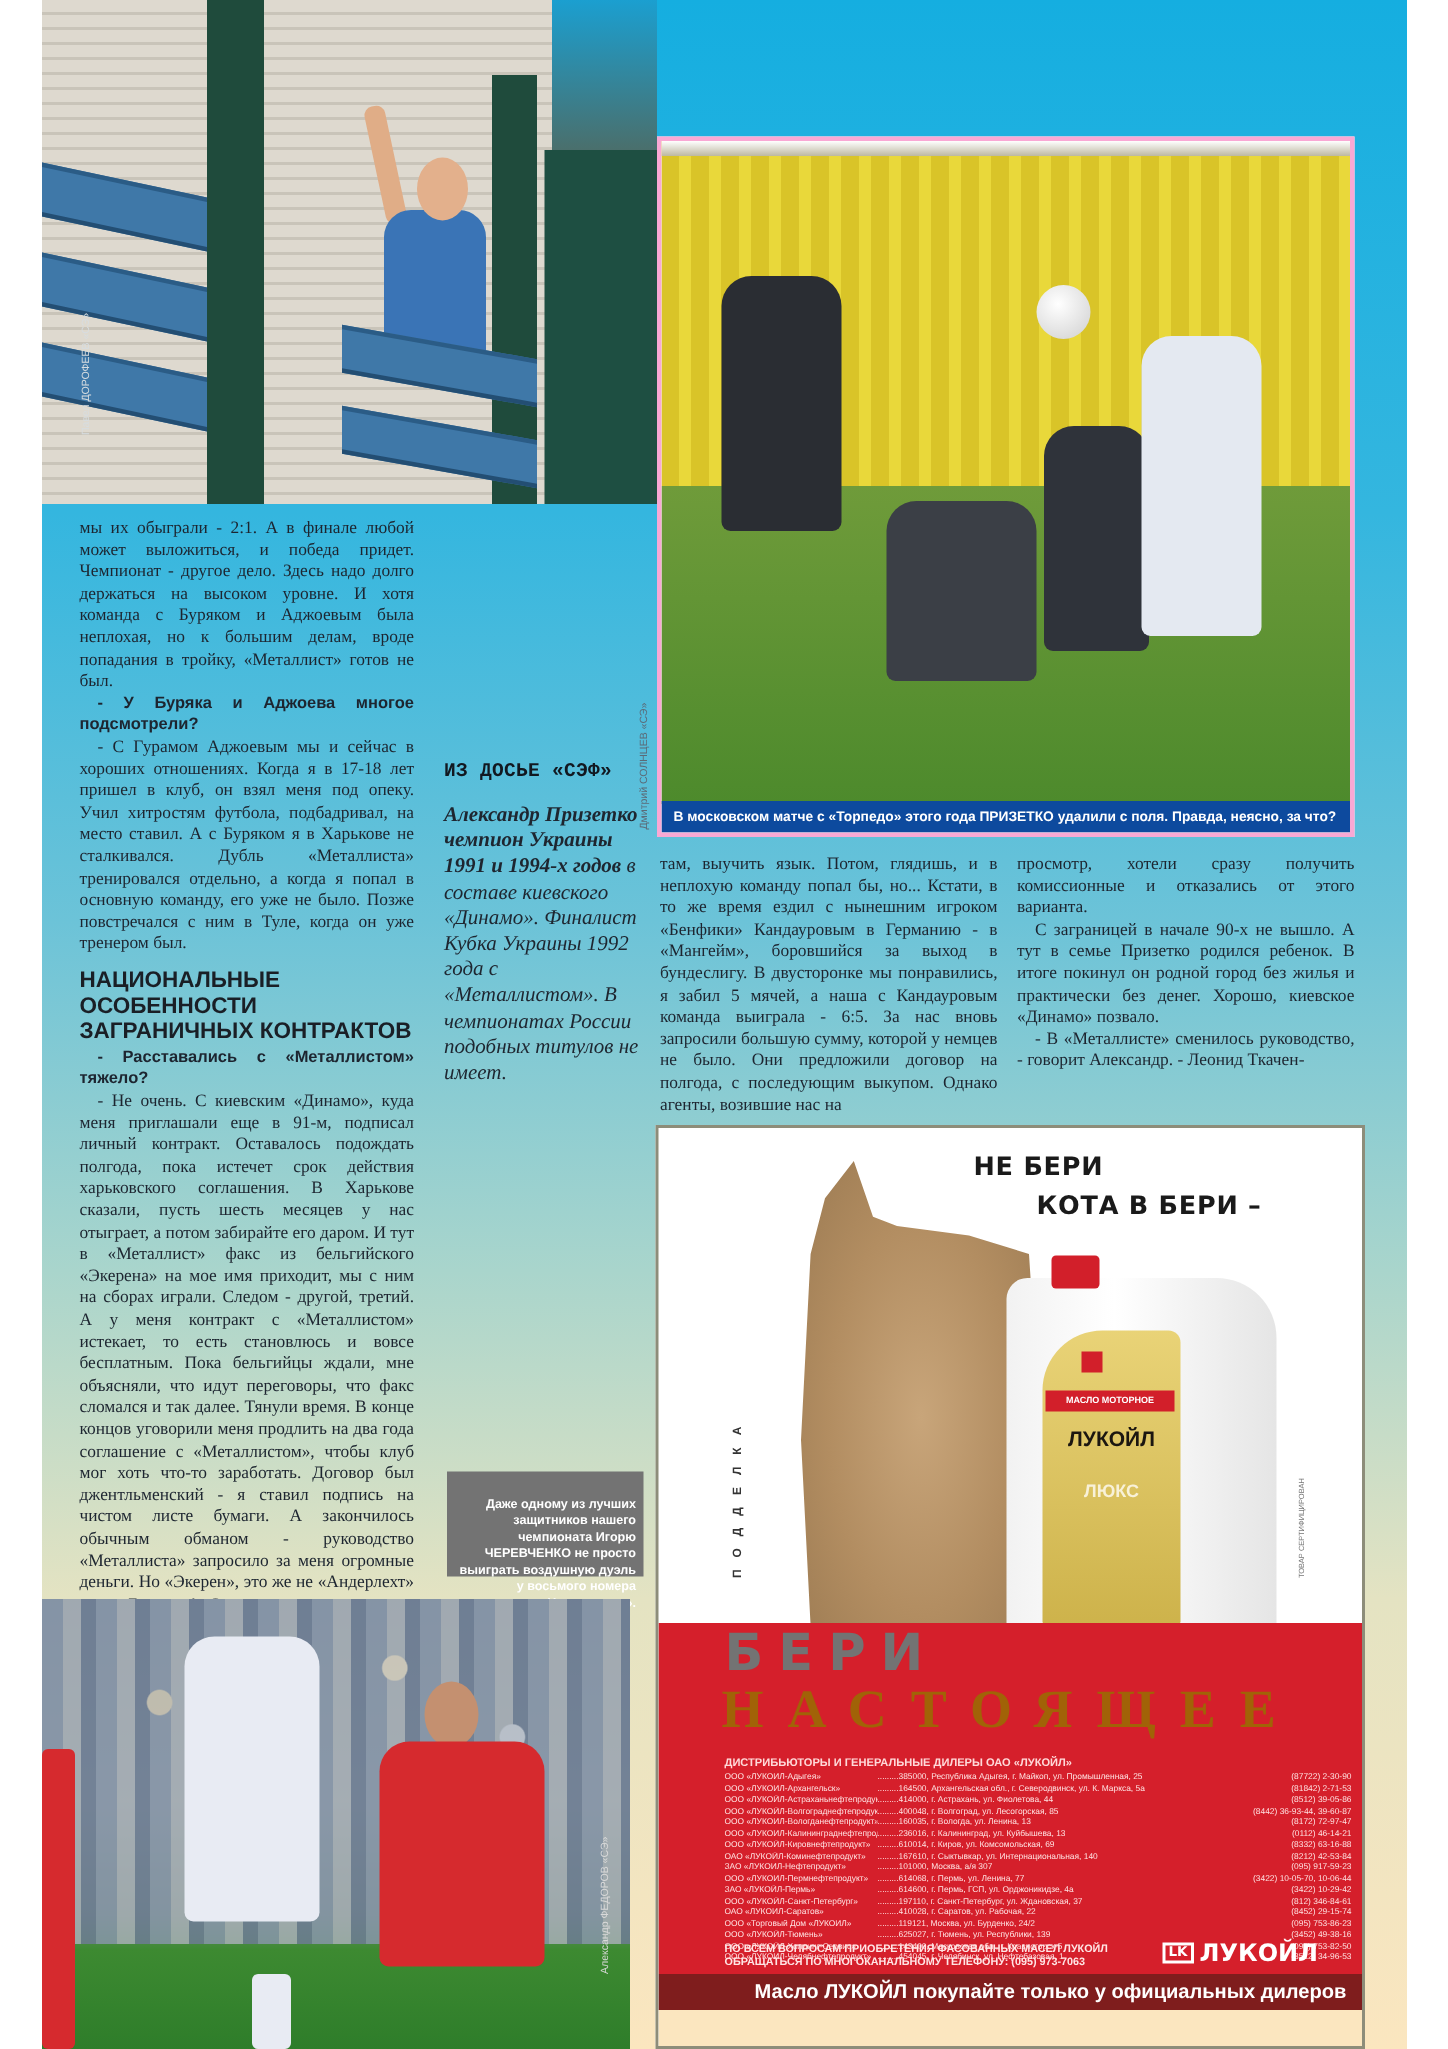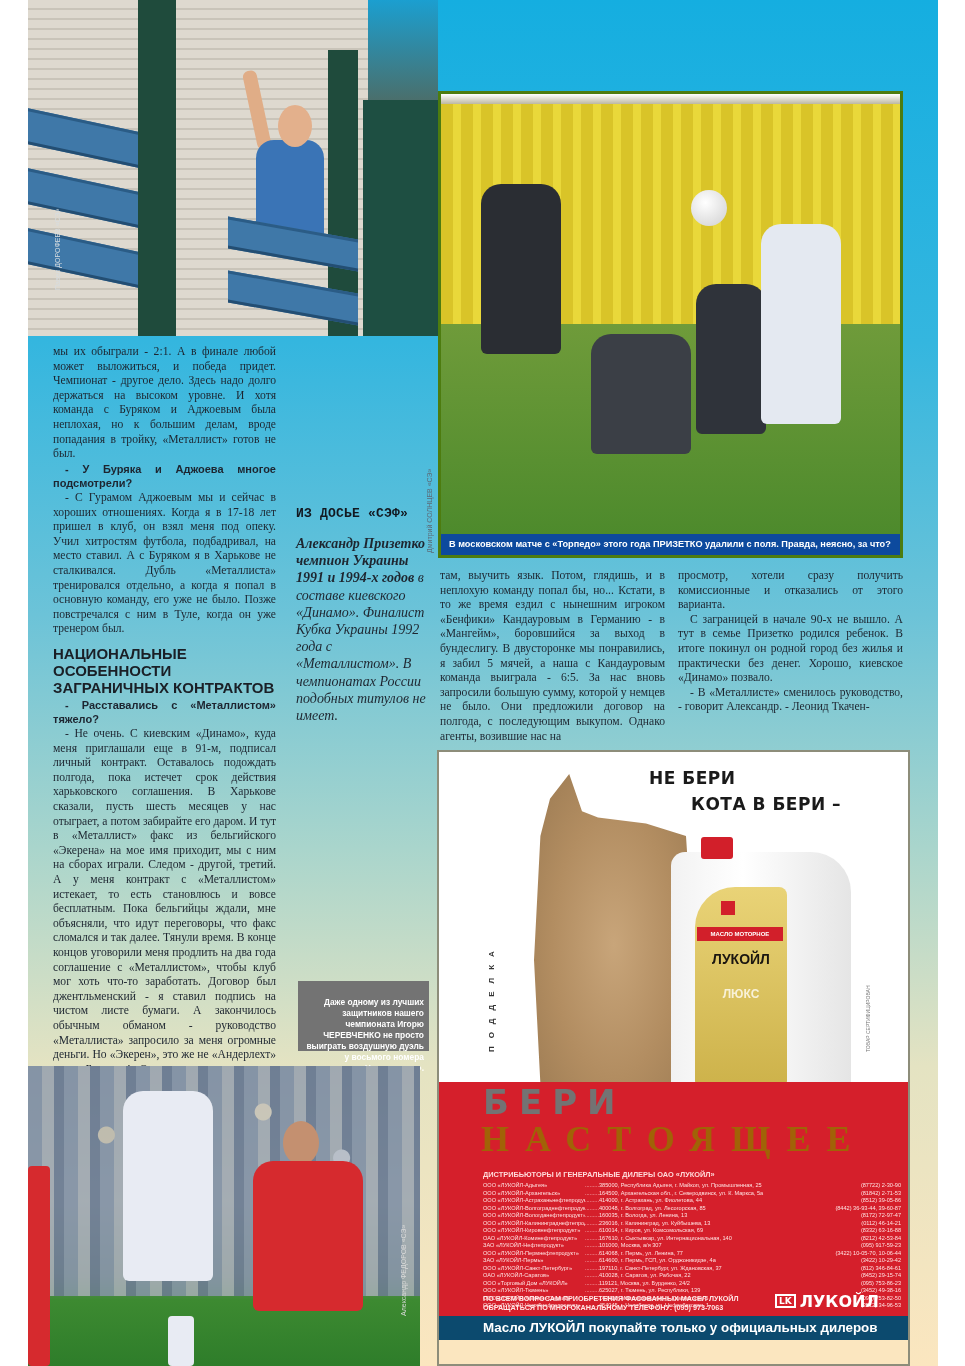--- a/index.html
+++ b/index.html
@@ -25,21 +25,21 @@
     background: repeating-linear-gradient(180deg, #ded9cf 0 8px, #c9c4b9 8px 10px); }
   .balcony-post { position:absolute; background:#1f4b3c; }
   .balcony-rail { position:absolute; background:#3f78a8; border-top:3px solid #2b5c86; border-bottom:3px solid #234e73; }
   .balcony-man-head { position:absolute; left:250px; top:105px; width:34px; height:42px; border-radius:50%; background:#e3b08c; }
   .balcony-man-body { position:absolute; left:228px; top:140px; width:68px; height:105px; border-radius:18px 18px 4px 4px; background:#3a74b6; }
   .balcony-man-arm { position:absolute; left:222px; top:70px; width:14px; height:80px; background:#e0ad87; transform:rotate(-12deg); border-radius:6px; }
   .balcony-roof { position:absolute; left:340px; top:0; width:70px; height:100px; background:linear-gradient(180deg,#1b9fd0,#4a6f6c); }
 
   .photo-match {
     left:438px; top:91px; width:465px; height:467px;
-    background:#fff; border:3px solid #4d7c0f;
+    background:#fff; border:3px solid #f9a8d4;
   }
   .match-stands { position:absolute; left:0; top:0; width:100%; height:230px;
     background: repeating-linear-gradient(90deg, #d9c428 0 12px, #e9d83a 12px 20px); }
   .match-field { position:absolute; left:0; top:230px; width:100%; height:212px;
     background:linear-gradient(180deg,#6f9b3a,#4d8a2c); }
   .match-banner { position:absolute; left:0; top:0; width:100%; height:10px; background:linear-gradient(180deg,#ffffff,#bdb8a0); }
   .player { position:absolute; border-radius:20px 20px 6px 6px; }
   .ball { position:absolute; left:250px; top:96px; width:36px; height:36px; border-radius:50%; background:radial-gradient(circle at 40% 35%, #ffffff, #cfcfcf); }
   .match-caption {
     position:absolute; left:0; bottom:0; width:100%; height:21px;
@@ -102,21 +102,21 @@
   .dist-title { position:absolute; left:44px; top:418px; font-family:"Liberation Sans", sans-serif; font-weight:bold; font-size:7.4px; color:#ffd9d9; }
   .dealers { position:absolute; left:44px; top:430px; width:418px; font-family:"Liberation Sans", sans-serif; font-size:5.6px; line-height:7.5px; color:#ffe2e2; }
   .dealer-row { display:flex; white-space:nowrap; }
   .dealer-name { width:102px; overflow:hidden; }
   .dealer-dots { flex:0 0 14px; overflow:hidden; }
   .dealer-addr { flex:1; overflow:hidden; }
   .dealer-phone { width:66px; text-align:right; }
   .ad-footer-text { position:absolute; left:44px; top:542px; font-family:"Liberation Sans", sans-serif; font-weight:bold; font-size:7.2px; line-height:9px; color:#ffe5e5; }
   .lukoil-logo { position:absolute; left:336px; top:540px; font-family:"DejaVu Sans", sans-serif; font-weight:bold; font-size:16px; color:#ffffff; }
   .lukoil-logo .mark { display:inline-block; border:2px solid #fff; font-size:9px; padding:0 2px; margin-right:4px; vertical-align:3px; }
-  .ad-black { position:absolute; left:0; top:564px; width:100%; height:24px; background:#0c4a6e; color:#ffffff; font-family:"Liberation Sans", sans-serif; font-weight:bold; font-size:13.4px; line-height:24px; padding-left:44px; }
+  .ad-black { position:absolute; left:0; top:564px; width:100%; height:24px; background:#7f1d1d; color:#ffffff; font-family:"Liberation Sans", sans-serif; font-weight:bold; font-size:13.4px; line-height:24px; padding-left:64px; }
   .ad-black-under { position:absolute; left:0; top:588px; width:100%; height:30px; background:#fbe6bf; }
   .ad-side-credit { position:absolute; left:426px; top:300px; font-family:"Liberation Sans", sans-serif; font-size:5px; color:#777; transform:rotate(-90deg); transform-origin:left top; white-space:nowrap; }
 </style>
 </head>
 <body>
 
 <div class="page-bg"></div>
 <div class="right-strip"></div>
 
 <div class="photo photo-balcony">

